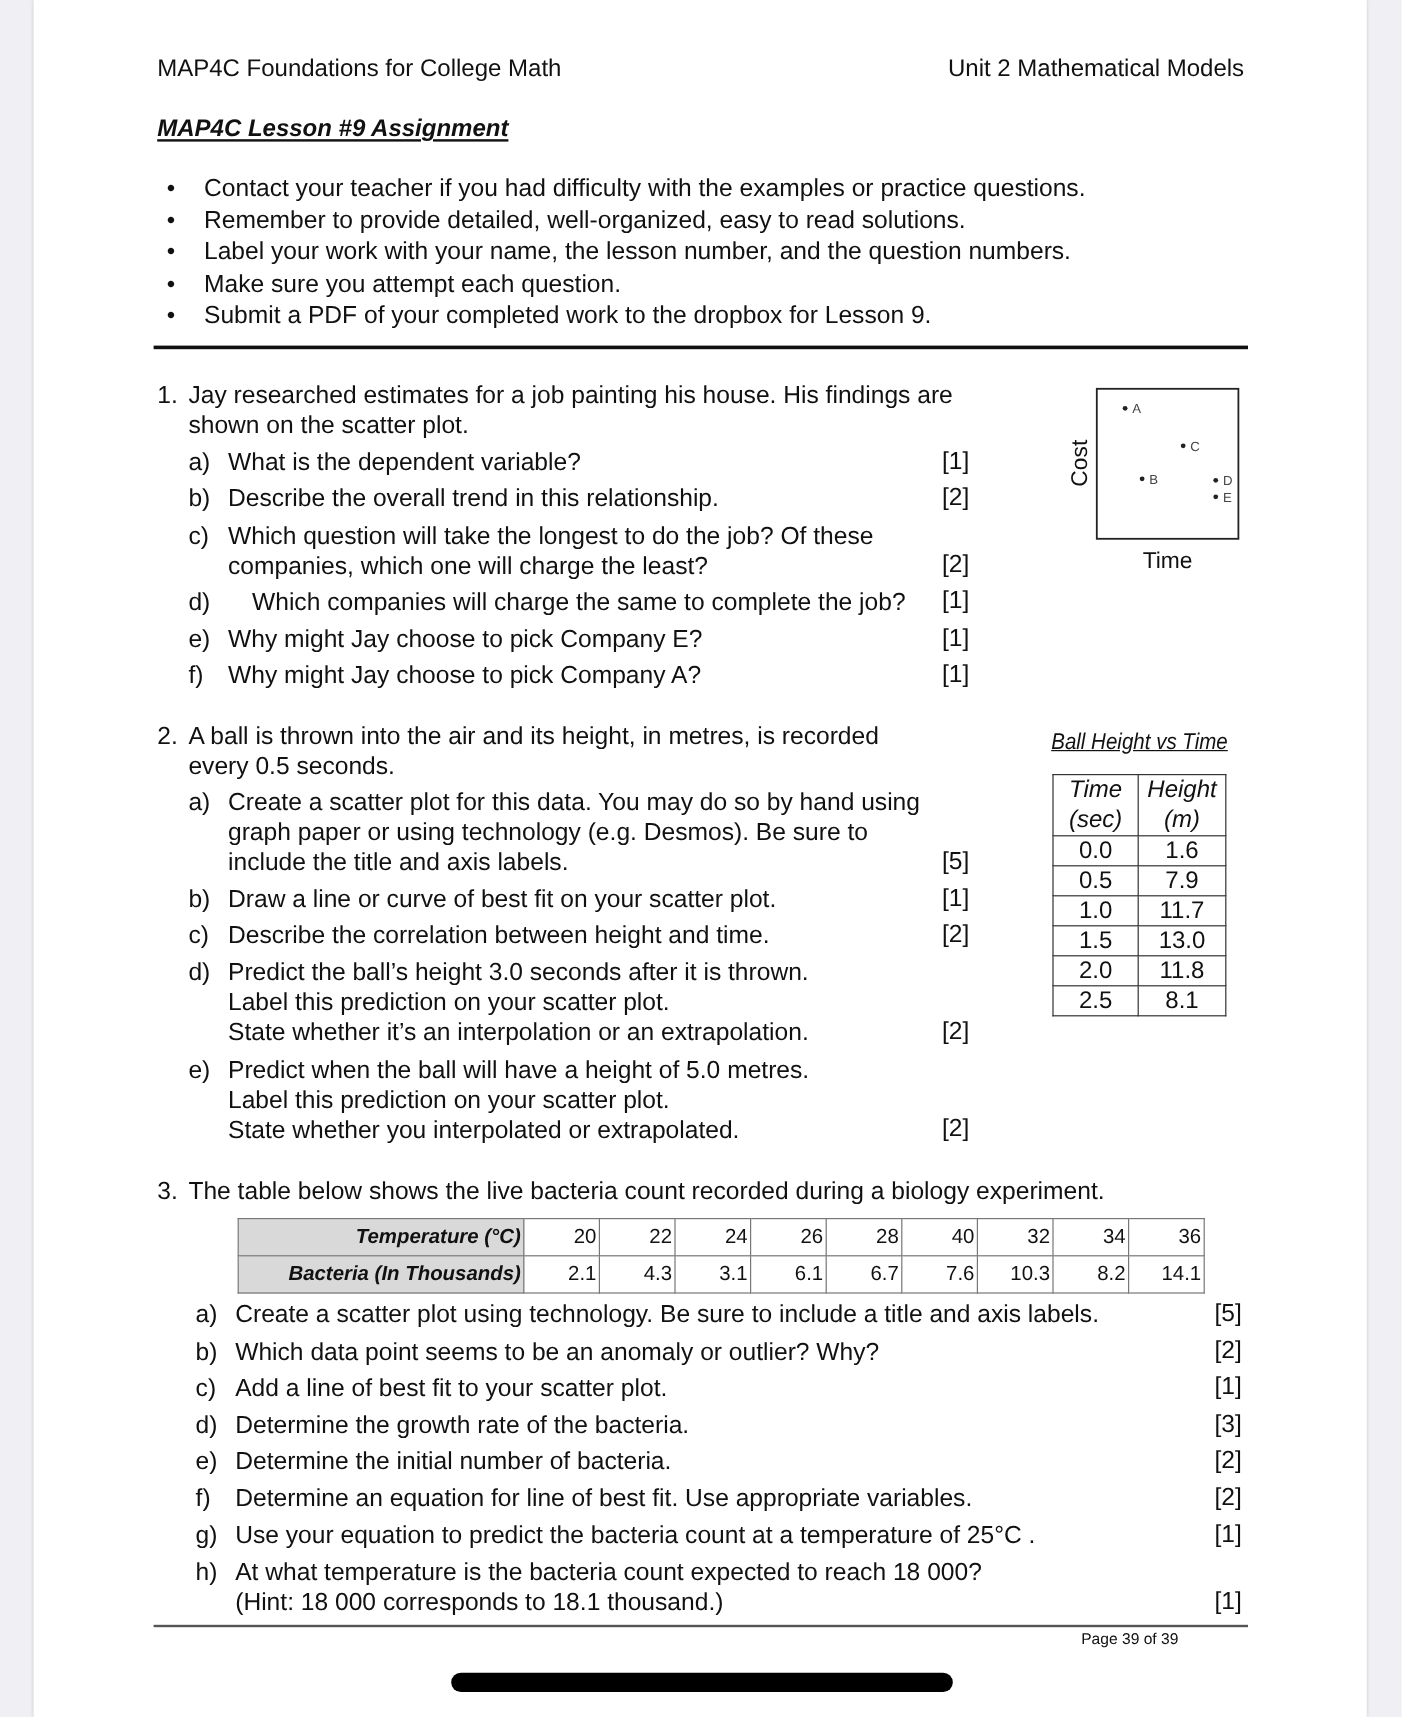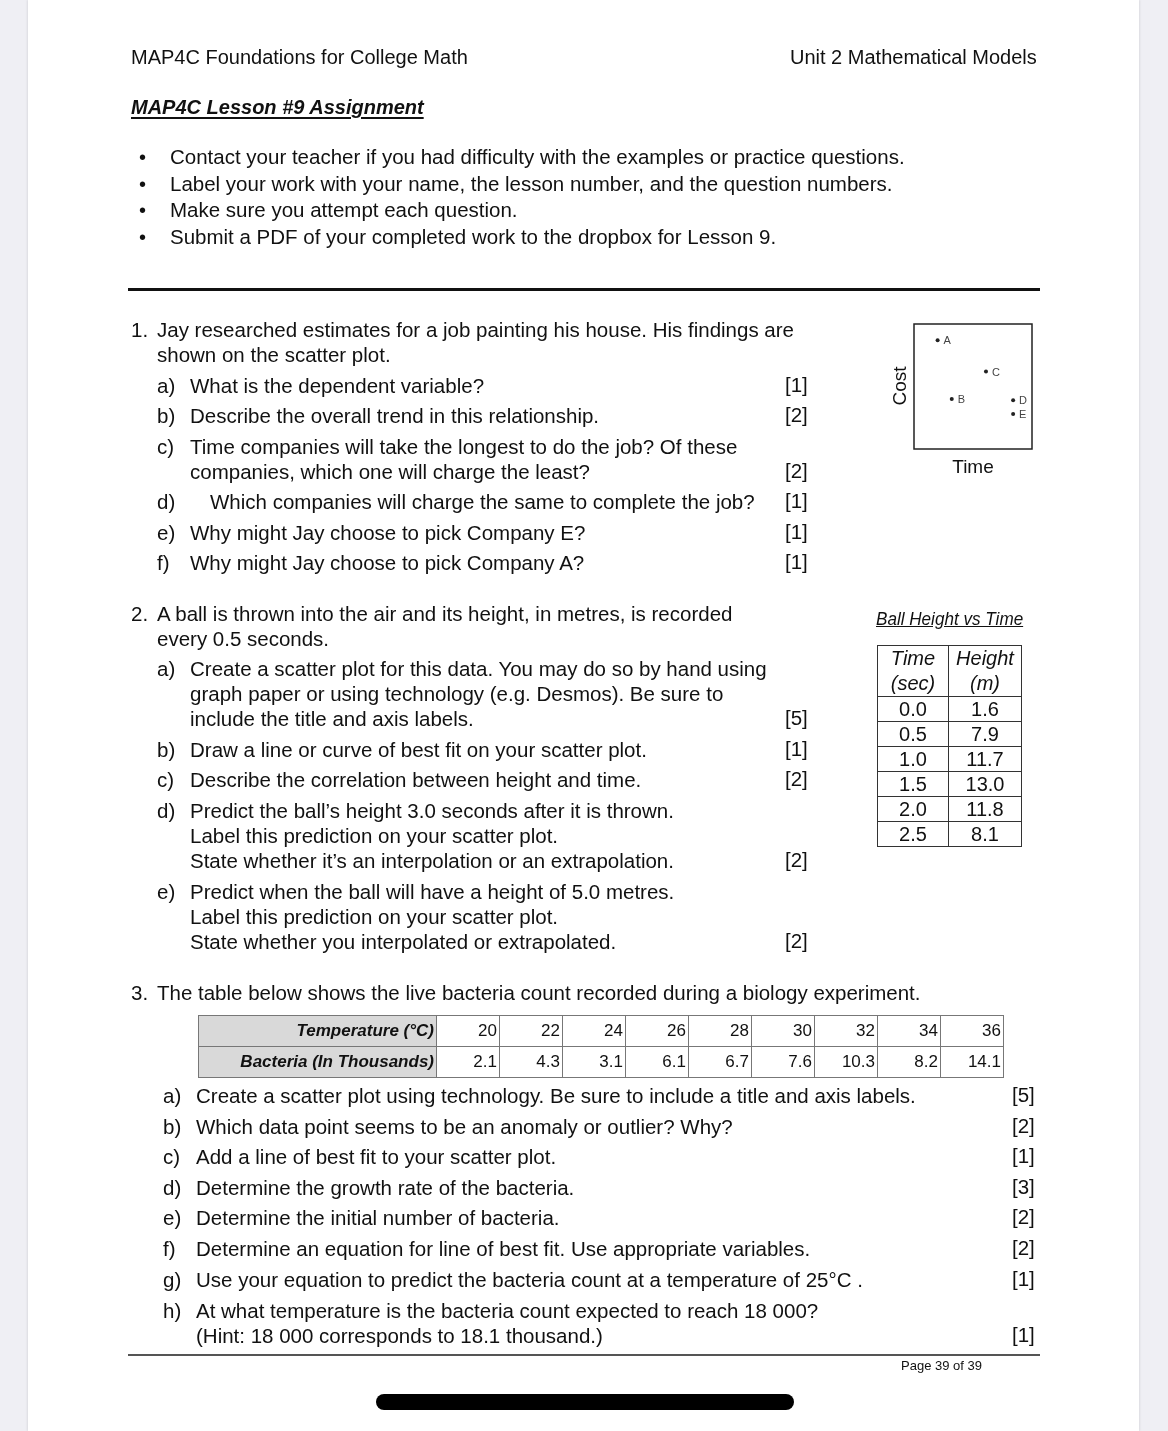--- a/index.html
+++ b/index.html
@@ -60,20 +60,21 @@
 
 <div class="page"></div>
 
 <div class="abs hdr" style="left:131px;">MAP4C Foundations for College Math</div>
 <div class="abs hdr" style="left:790px;">Unit 2 Mathematical Models</div>
 
 <div class="abs title">MAP4C Lesson #9 Assignment</div>
 
 <ul class="abs bullets">
   <li>Contact your teacher if you had difficulty with the examples or practice questions.</li>
+  <li>Remember to provide detailed, well-organized, easy to read solutions.</li>
   <li>Label your work with your name, the lesson number, and the question numbers.</li>
   <li>Make sure you attempt each question.</li>
   <li>Submit a PDF of your completed work to the dropbox for Lesson 9.</li>
 </ul>
 
 <div class="abs rule-thick"></div>
 
 <div>
   <div class="abs q" style="left:131px; top:317px;">1.</div>
   <div class="abs q" style="left:157px; top:317px;">Jay researched estimates for a job painting his house.  His findings are</div>
@@ -81,21 +82,21 @@
 
   <div class="abs sub" style="left:157px; top:373px;">a)</div>
   <div class="abs sub" style="left:190px; top:373px;">What is the dependent variable?</div>
   <div class="abs mark" style="left:785px; top:373px;">[1]</div>
 
   <div class="abs sub" style="left:157px; top:403px;">b)</div>
   <div class="abs sub" style="left:190px; top:403px;">Describe the overall trend in this relationship.</div>
   <div class="abs mark" style="left:785px; top:403px;">[2]</div>
 
   <div class="abs sub" style="left:157px; top:434px;">c)</div>
-  <div class="abs sub" style="left:190px; top:434px;">Time companies will take the longest to do the job? Of these</div>
+  <div class="abs sub" style="left:190px; top:434px;">Which question will take the longest to do the job? Of these</div>
   <div class="abs sub" style="left:190px; top:459px;">companies, which one will charge the least?</div>
   <div class="abs mark" style="left:785px; top:459px;">[2]</div>
 
   <div class="abs sub" style="left:157px; top:489px;">d)</div>
   <div class="abs sub" style="left:190px; top:489px;margin-left:20px;">Which companies will charge the same to complete the job?</div>
   <div class="abs mark" style="left:785px; top:489px;">[1]</div>
 
   <div class="abs sub" style="left:157px; top:520px;">e)</div>
   <div class="abs sub" style="left:190px; top:520px;">Why might Jay choose to pick Company E?</div>
   <div class="abs mark" style="left:785px; top:520px;">[1]</div>
@@ -195,21 +196,21 @@
 
   <table class="bact">
     <tbody>
         <tr id="temp-row">
       <td class="lab">Temperature (°C)</td>
     <td class="num">20</td>
           <td class="num">22</td>
           <td class="num">24</td>
           <td class="num">26</td>
           <td class="num">28</td>
-          <td class="num">30</td>
+          <td class="num">40</td>
           <td class="num">32</td>
           <td class="num">34</td>
           <td class="num">36</td>
         </tr>
     <tr id="bact-row">
       <td class="lab">Bacteria (In Thousands)</td>
     <td class="num">2.1</td>
           <td class="num">4.3</td>
           <td class="num">3.1</td>
           <td class="num">6.1</td>

